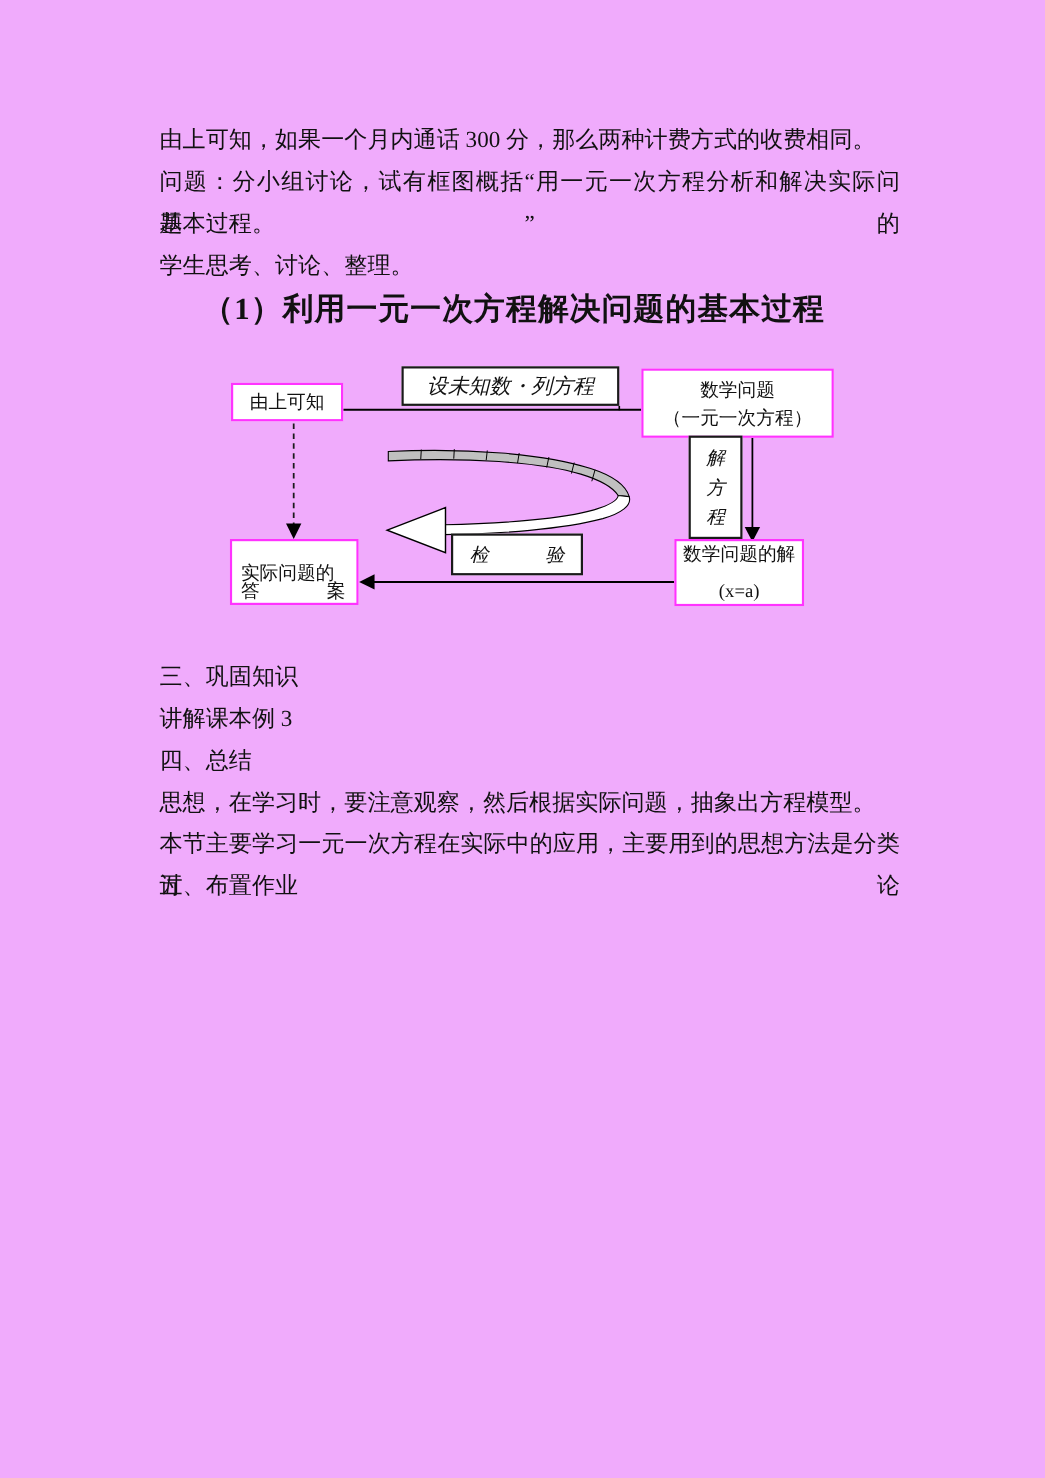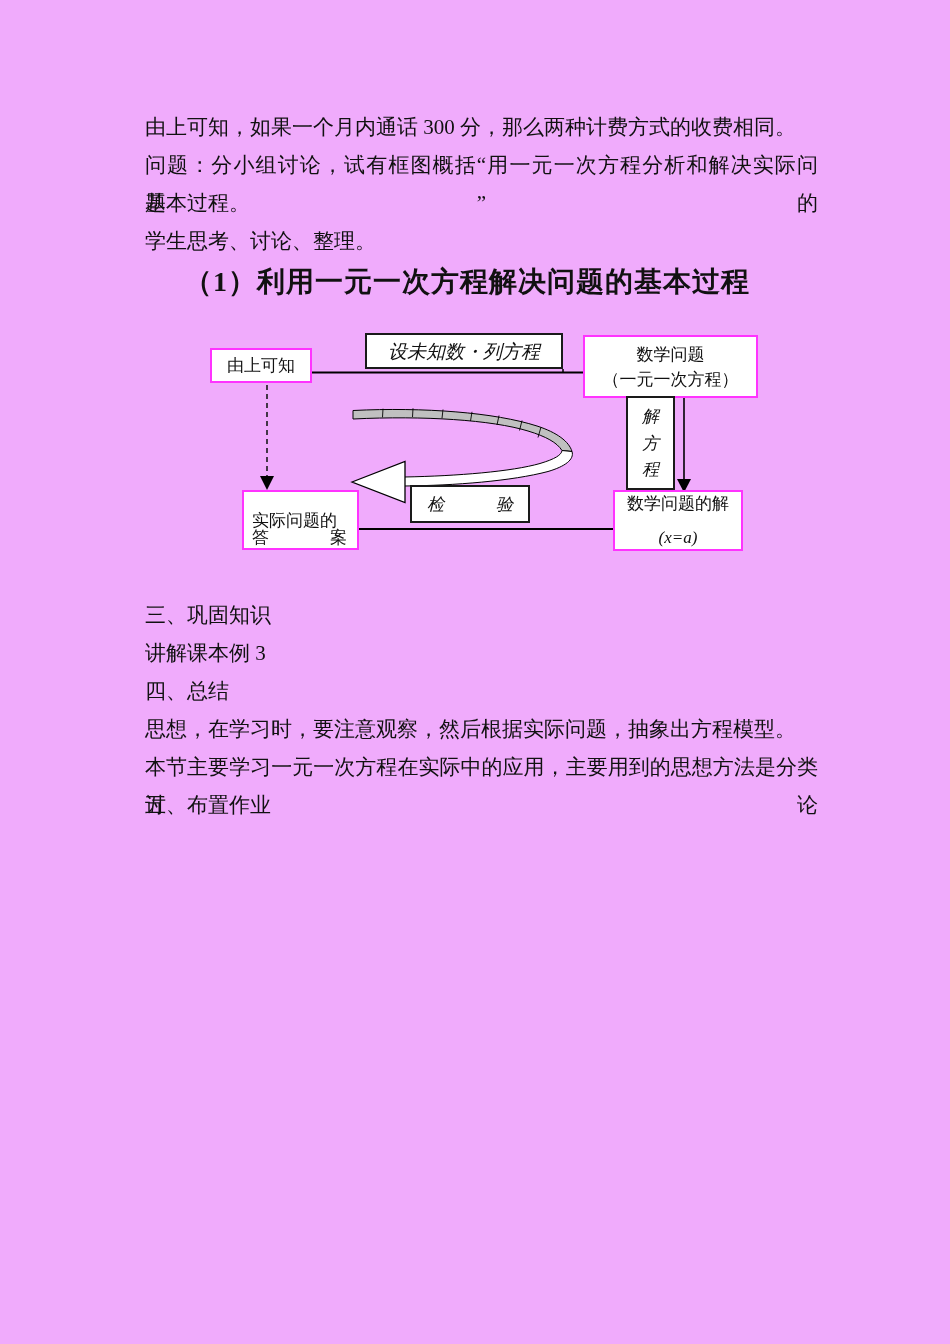--- a/index.html
+++ b/index.html
@@ -30,24 +30,24 @@
     display:flex;flex-direction:column;align-items:center;justify-content:center;
     font-size:17px;line-height:1;color:#111;text-align:center;
   }
   .fbox.magenta{border:2px solid #FF33FF;}
   .fbox.black{border:2px solid #1a1a1a;font-style:italic;}
   .box-practical{left:210px;top:348px;width:102px;height:35px;}
   .box-setup{left:365px;top:333px;width:198px;height:36px;font-size:19px;}
   .box-math{left:583px;top:335px;width:175px;height:63px;gap:8px;}
   .box-solve{left:626px;top:396px;width:49px;height:94px;justify-content:space-evenly;}
   .box-check{left:410px;top:485px;width:120px;height:38px;flex-direction:row;justify-content:space-between;padding:0 15px;}
-  .box-solution{left:613px;top:490px;width:130px;height:61px;gap:17px;}
-  .box-answer{left:209px;top:490px;width:117px;height:60px;align-items:stretch;justify-content:space-evenly;padding:20px 10px 3px 8px;text-align:left;margin-left:33px;}
+  .box-solution{left:613px;top:490px;width:118px;height:61px;gap:17px;}
+  .box-answer{left:209px;top:490px;width:117px;height:60px;align-items:stretch;justify-content:space-evenly;padding:20px 10px 3px 8px;text-align:left;}
   .answer-row2{display:flex;flex-direction:row;justify-content:space-between;}
-  .eq{font-style:italic;}
+  .eq{}
 </style>
 </head>
 <body>
 
 <div class="page">
 
   <div class="textblock" style="top:108px">
     <div class="tline">由上可知，如果一个月内通话 300 分，那么两种计费方式的收费相同。</div>
     <div class="tline just">问题：分小组讨论，试有框图概括“用一元一次方程分析和解决实际问题”的</div>
     <div class="tline">基本过程。</div>

